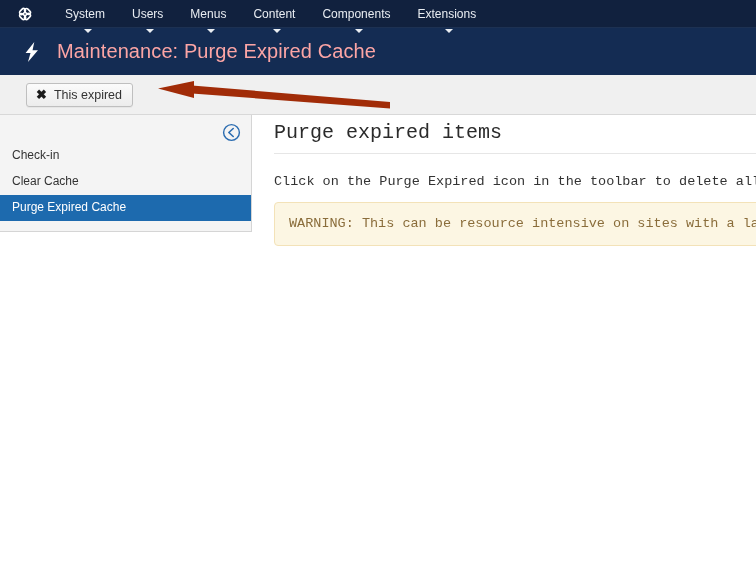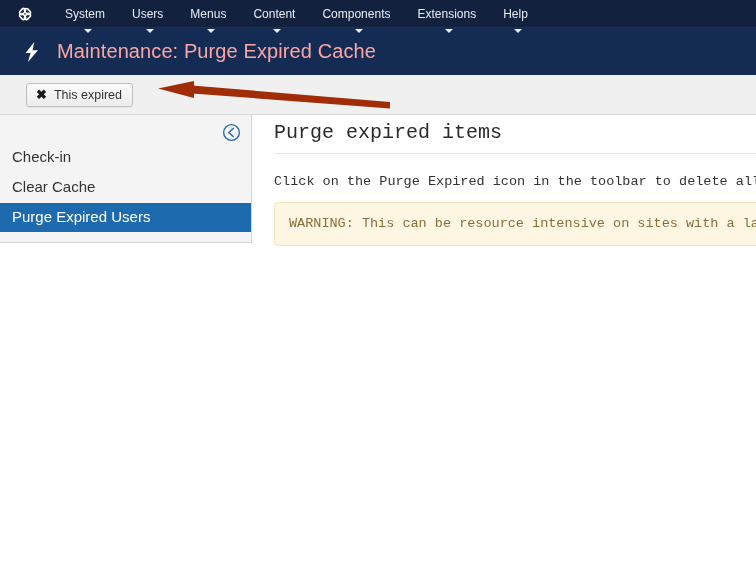--- a/index.html
+++ b/index.html
@@ -153,21 +153,21 @@
     width: 19px;
     height: 19px;
     cursor: pointer;
   }
   .sidebar-nav {
     list-style: none;
     margin: 0;
     padding: 28px 0 0 0;
   }
   .sidebar-nav li {
-    font-size: 15px;
+    font-size: 12px;
     color: #333333;
     padding: 5px 12px 6px 12px;
     cursor: pointer;
     line-height: 1.25;
   }
   .sidebar-nav li.active {
     background: #1d6aae;
     color: #ffffff;
   }
 
@@ -241,24 +241,20 @@
     <span class="caret"></span>
   </div>
   <div class="menu-item">
     <span class="label">Components</span>
     <span class="caret"></span>
   </div>
   <div class="menu-item">
     <span class="label">Extensions</span>
     <span class="caret"></span>
   </div>
-  <div class="menu-item">
-    <span class="label">Help</span>
-    <span class="caret"></span>
-  </div>
 </div>
 
 <div class="page-header">
   <div class="header-icon">
     <svg width="20" height="22" viewBox="0 0 20 24" fill="#ffffff">
       <path d="M12.5 1 L3 13.2 L8.4 13.2 L5.6 23 L16.5 10.2 L10.6 10.2 Z"></path>
     </svg>
   </div>
   <div class="page-title">Maintenance: Purge Expired Cache</div>
 </div>
@@ -281,21 +277,21 @@
     <div class="sidebar-collapse">
       <svg width="19" height="19" viewBox="0 0 20 20">
         <circle cx="10" cy="10" r="8.3" fill="none" stroke="#2b6cb0" stroke-width="1.5"></circle>
         <path d="M11.8 5.8 L7.2 10 L11.8 14.2" fill="none" stroke="#2b6cb0" stroke-width="1.7" stroke-linecap="round" stroke-linejoin="round"></path>
       </svg>
     </div>
 
     <ul class="sidebar-nav">
       <li>Check-in</li>
       <li>Clear Cache</li>
-      <li class="active">Purge Expired Users</li>
+      <li class="active">Purge Expired Cache</li>
     </ul>
   </div>
 
   <div class="content">
     <h1 class="content-heading">Purge expired items</h1>
     <hr class="heading-rule">
     <p class="content-para">Click on the Purge Expired icon in the toolbar to delete all expired cache files. Note</p>
     <div class="alert-warning">WARNING: This can be resource intensive on sites with a large number of items</div>
   </div>
 </div>

